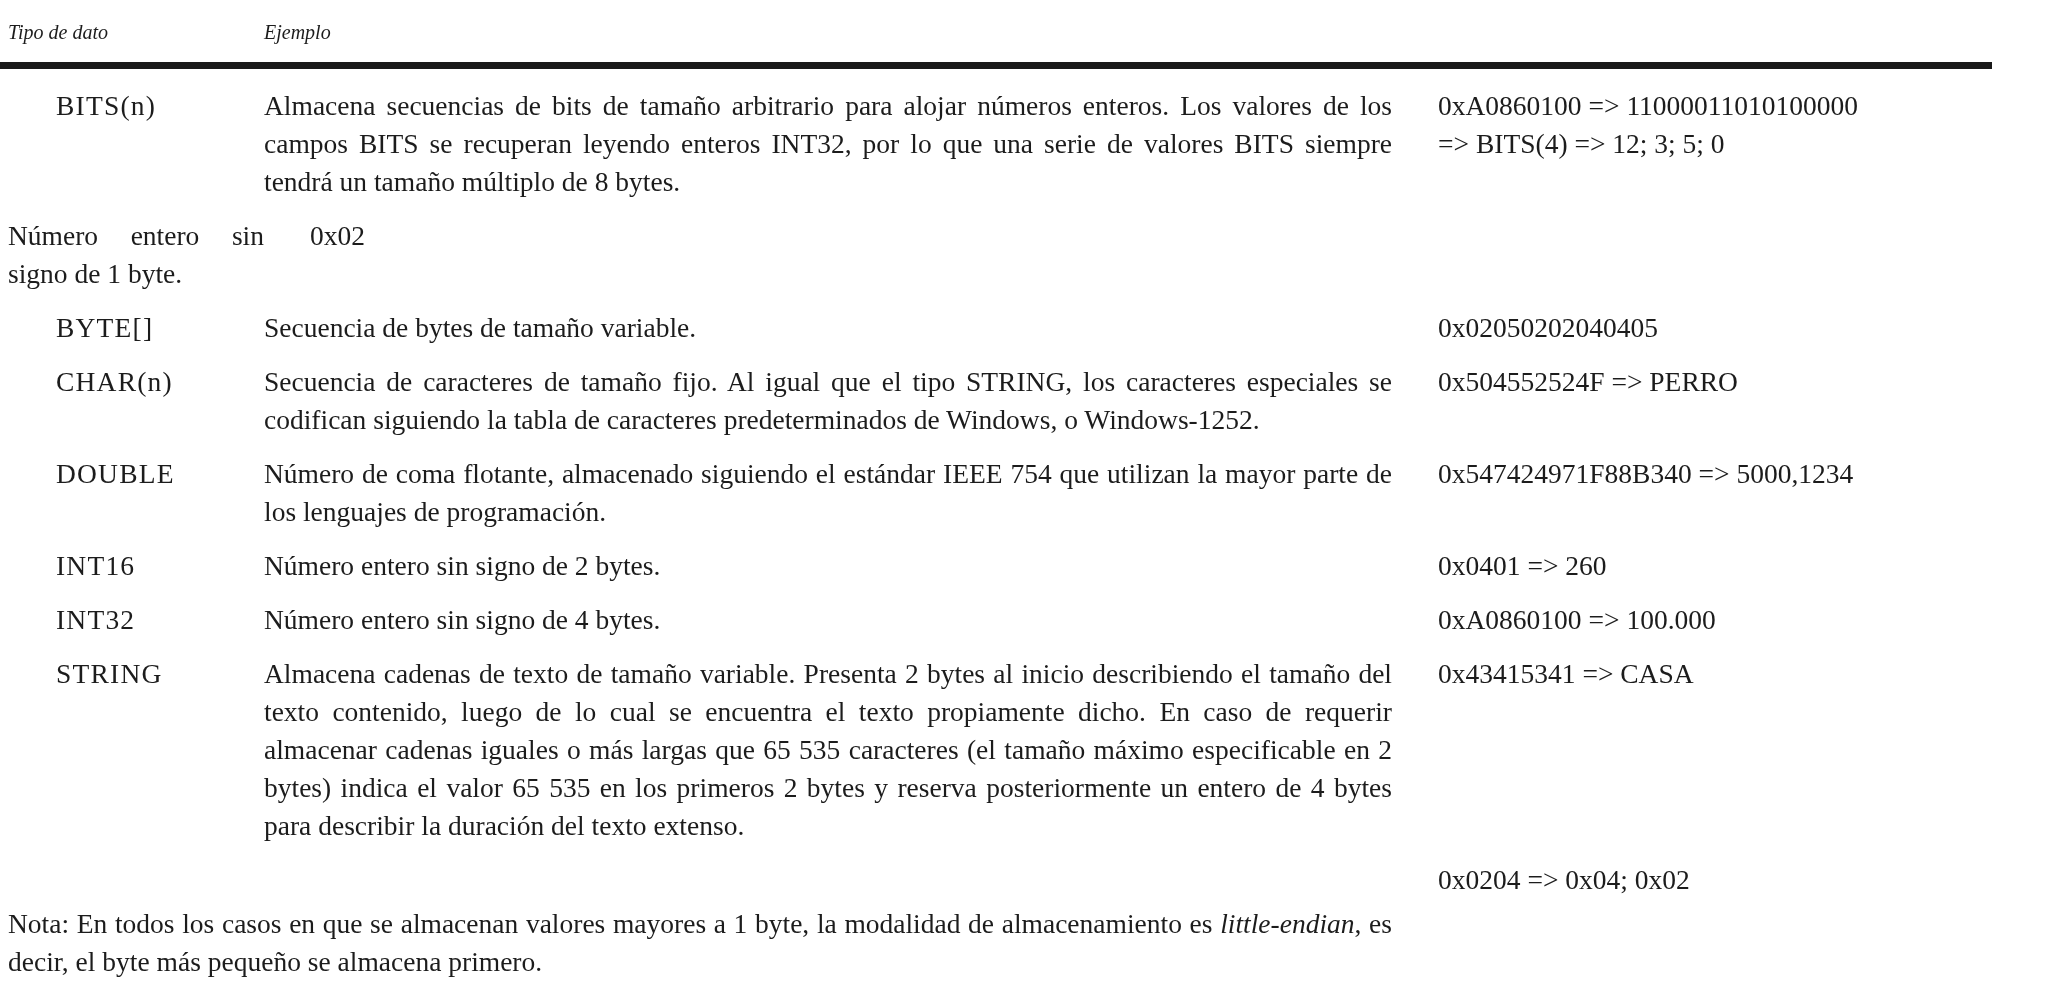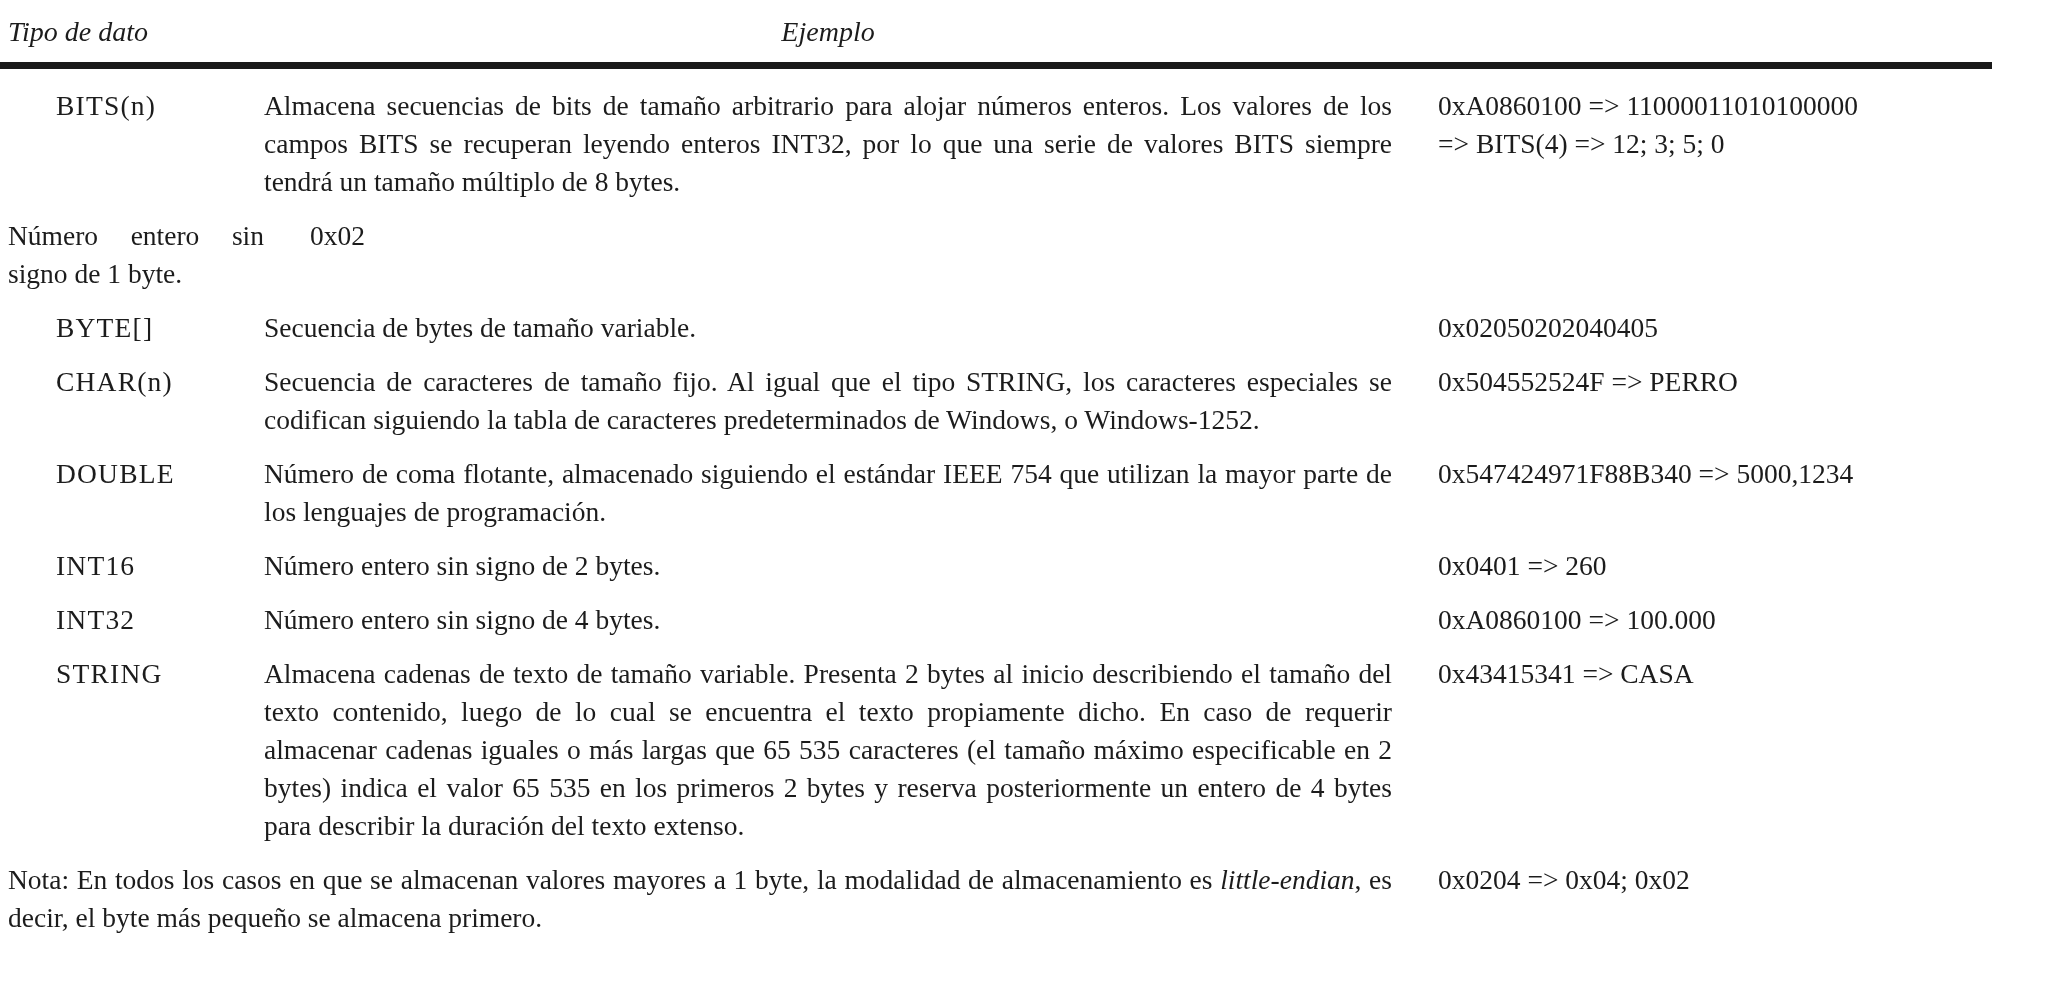--- a/index.html
+++ b/index.html
@@ -17,26 +17,26 @@
     width: 2000px;
     padding: 12px 0 0 8px;
   }
   .grid {
     display: grid;
     grid-template-columns: 256px 1128px 1fr;
     width: 1984px;
   }
   .thead {
     font-style: italic;
-    font-size: 28px;
+    font-size: 20px;
     line-height: 40px;
   }
   .h-type { text-align: left; }
   .h-desc { text-align: center; }
-  .h-ex   { text-align: center; }
+  .h-ex   { text-align: left; }
   .rule {
     height: 7px;
     background: #191919;
     width: 1992px;
     margin: 10px 0 18px -8px;
   }
   .row {
     font-size: 27.5px;
     line-height: 38px;
     margin-bottom: 16px;
@@ -50,20 +50,21 @@
   .cell-desc {
     text-align: justify;
   }
   .cell-ex {
     padding-left: 46px;
   }
   .note-row { margin-top: 6px; }
   .note-text {
     grid-column: 1 / 3;
     text-align: justify;
+    margin-top: 44px;
   }
   .it { font-style: italic; }
 </style>
 </head>
 <body>
 
 <div class="page">
 
   <div class="grid thead">
     <div class="h-type">Tipo de dato</div>

